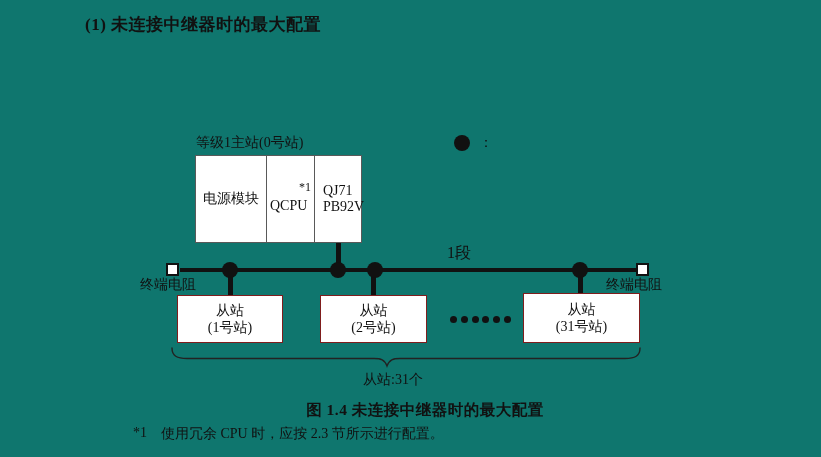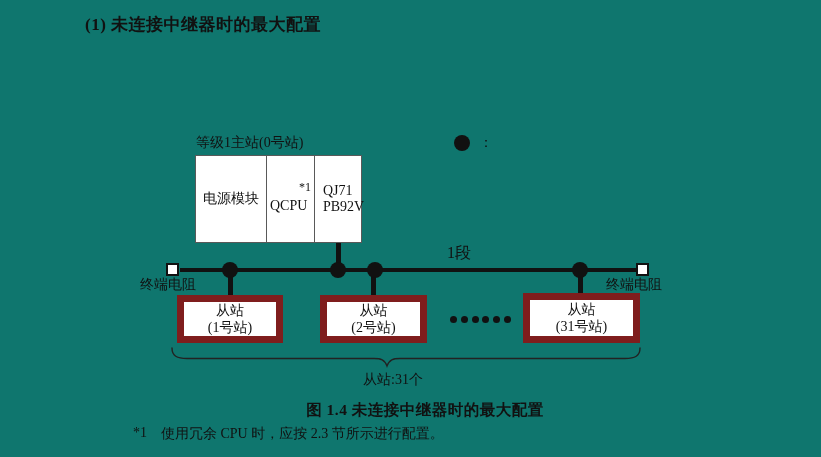--- a/index.html
+++ b/index.html
@@ -56,21 +56,21 @@
   .terminator { width: 13px; height: 13px; background: #fff; border: 2px solid #111; top: 263px; }
   .term-left { left: 166px; }
   .term-right { left: 636px; }
   .term-label { font-size: 14px; top: 276px; }
   .term-label-left { left: 140px; }
   .term-label-right { left: 606px; }
   .segment-label { left: 447px; top: 243px; font-size: 16px; }
 
   
   .slave-box {
-    border: 7px solid #7f1d1d; background: #fff;
+    border: 1px solid #7f1d1d; background: #fff;
     display: flex; flex-direction: column; justify-content: center; align-items: center;
     font-size: 14px; line-height: 1.25; text-align: center;
   }
   .slave-1 { left: 177px; top: 295px; width: 106px; height: 48px; }
   .slave-2 { left: 320px; top: 295px; width: 107px; height: 48px; }
   .slave-31 { left: 523px; top: 293px; width: 117px; height: 50px; }
 
   
   .ellipsis { left: 450px; top: 316px; width: 61px; display: flex; justify-content: space-between; align-items: center; }
   .ellipsis i { width: 7px; height: 7px; border-radius: 50%; background: #111; }

